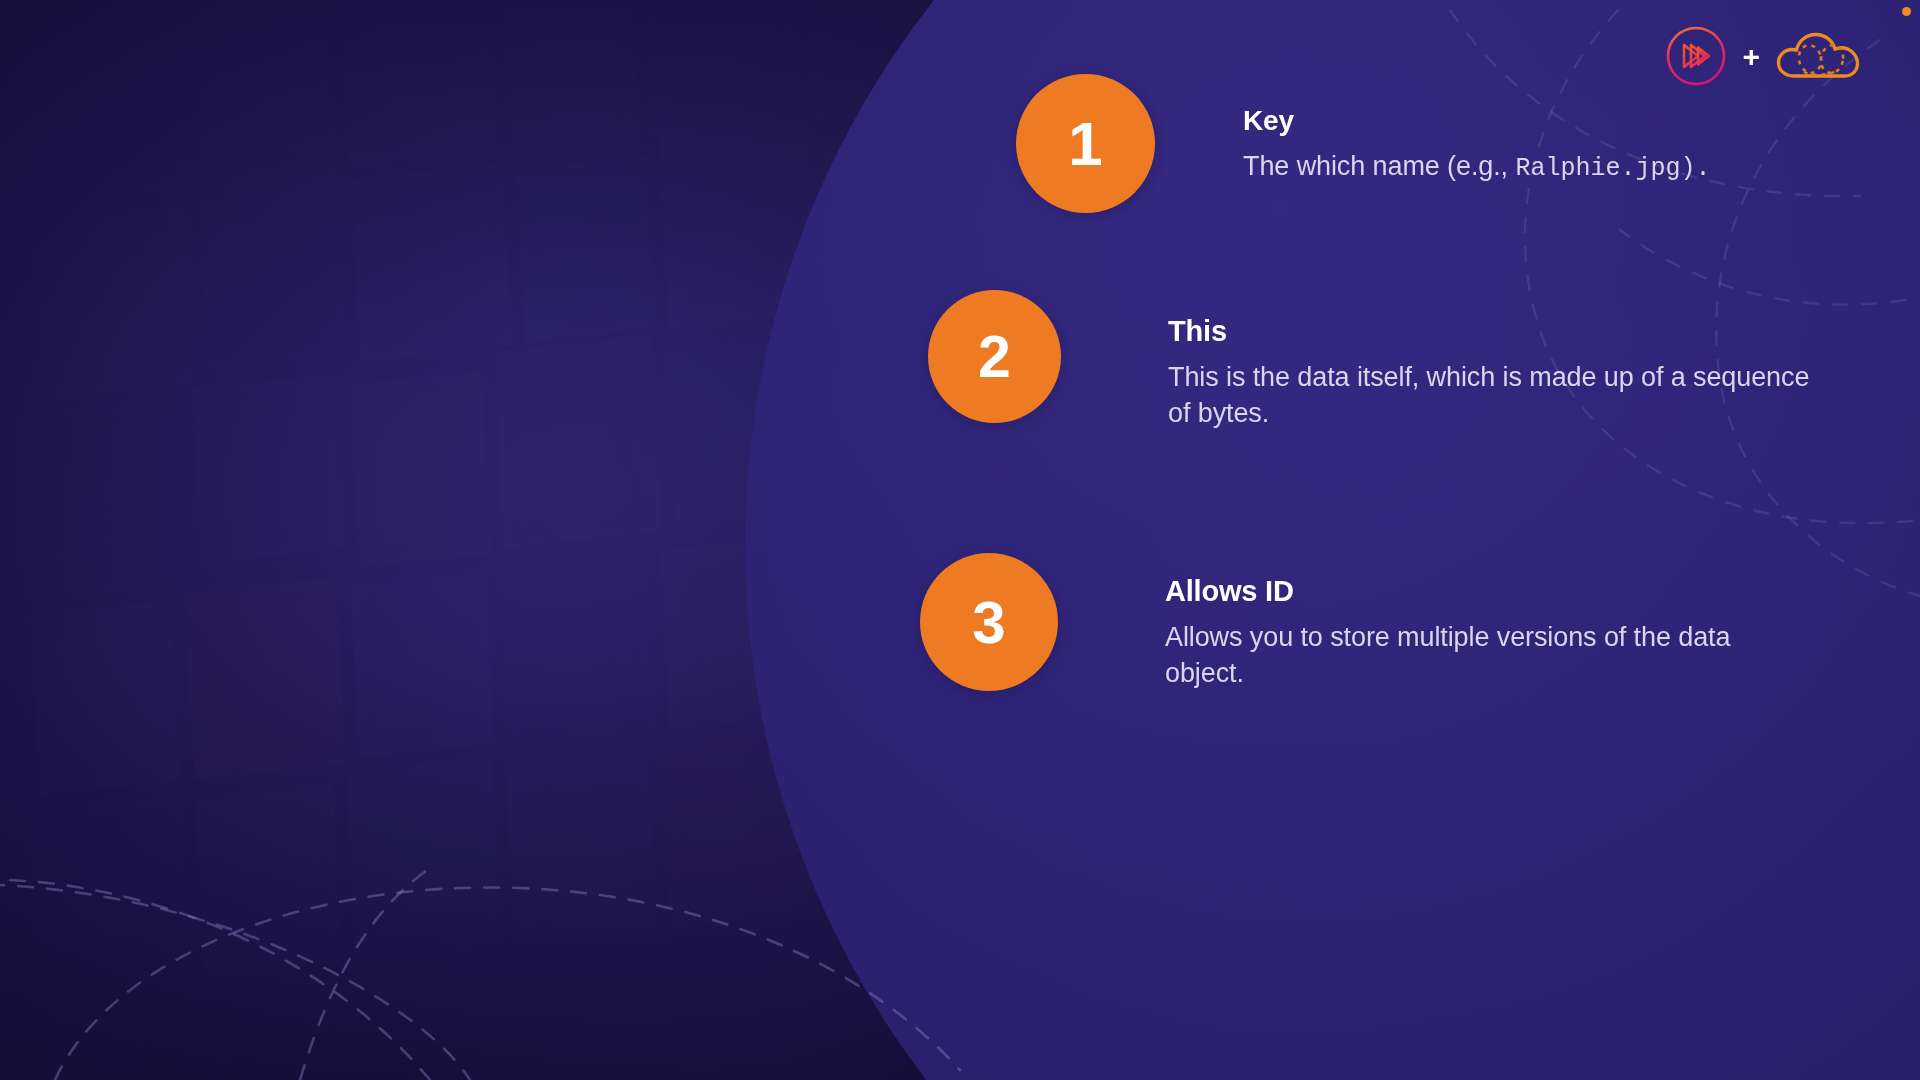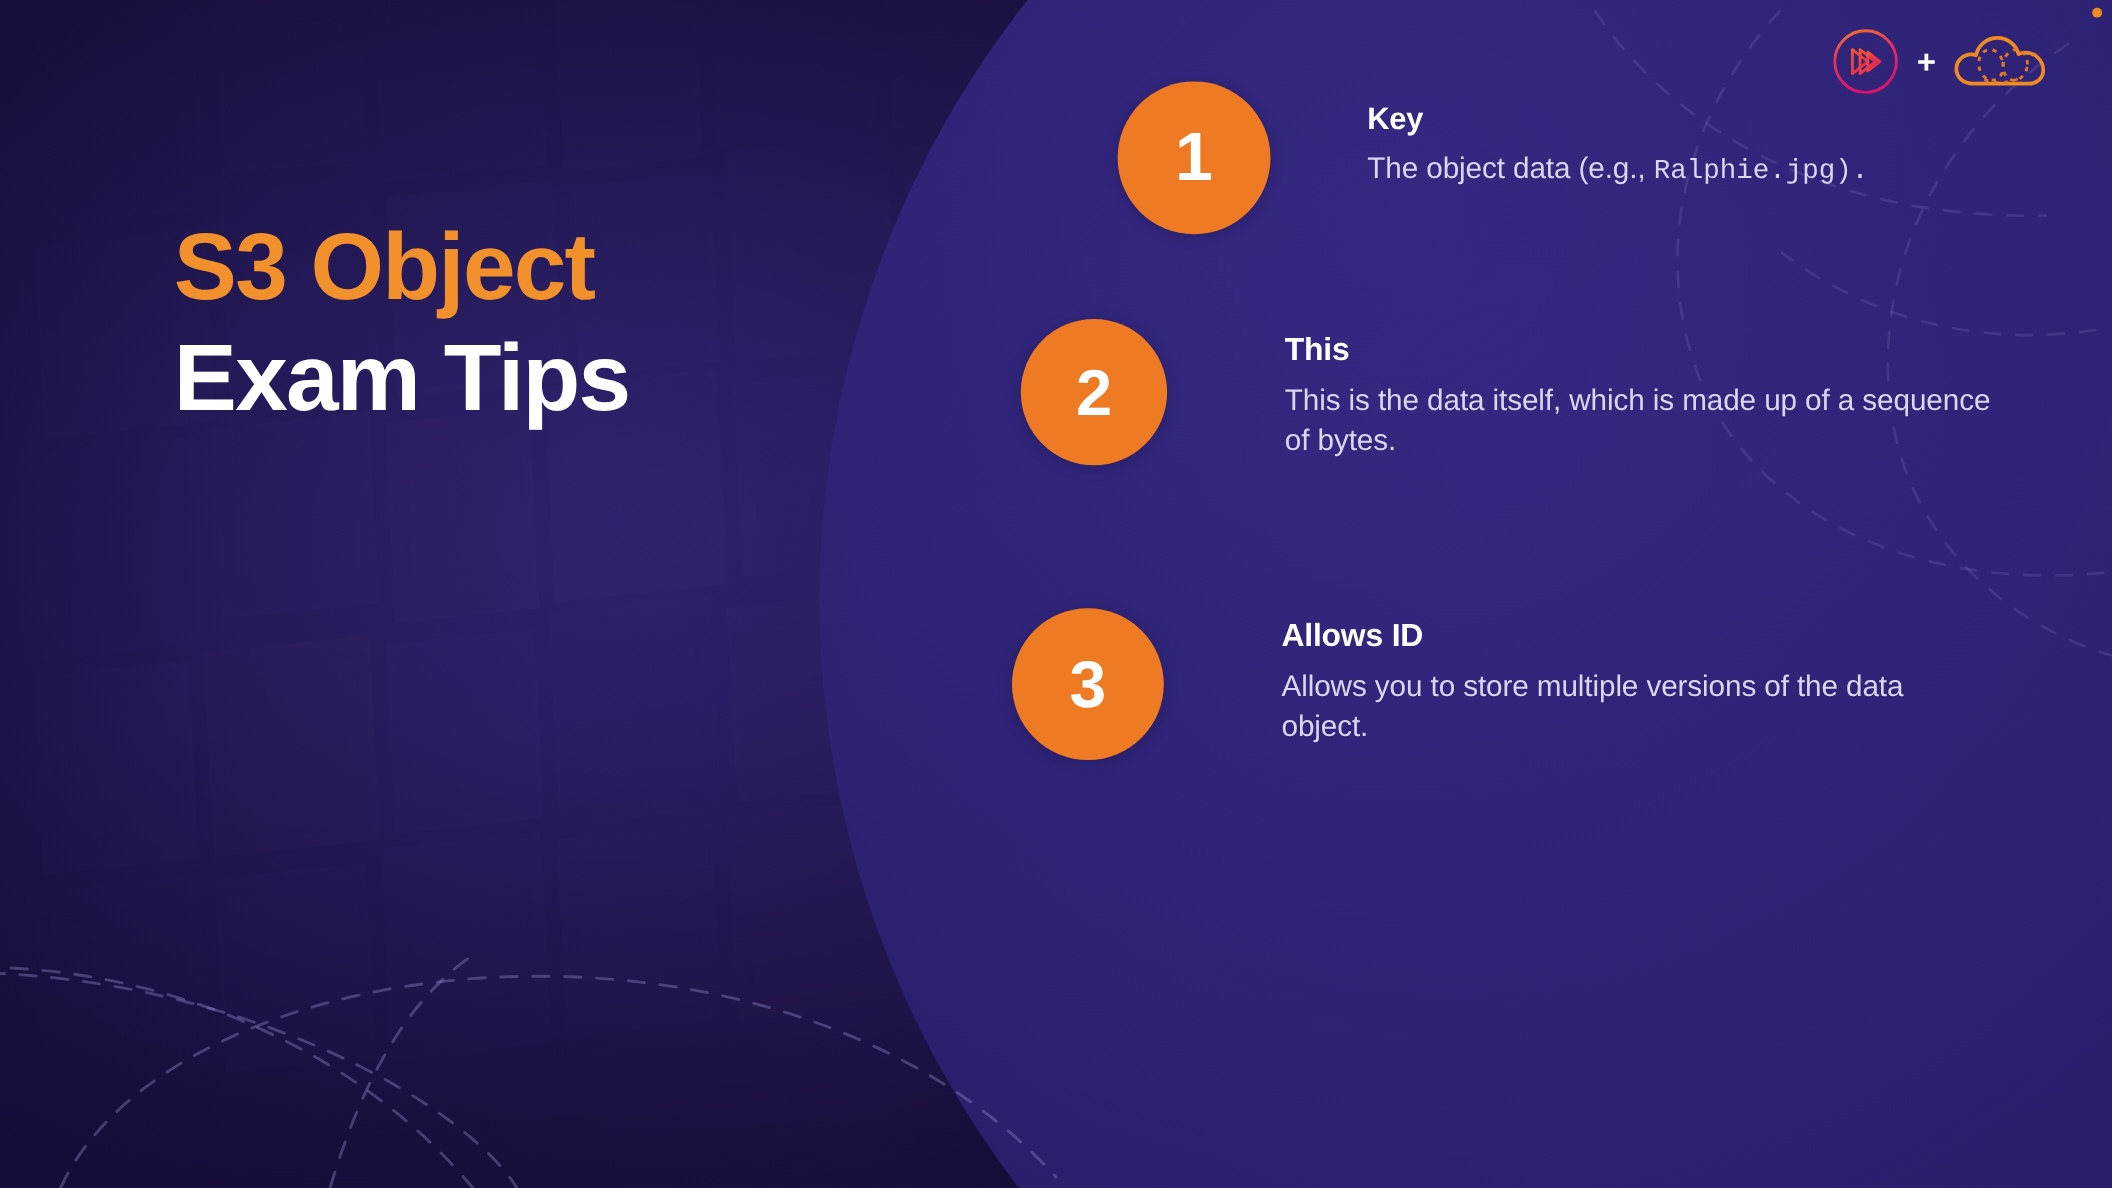--- a/index.html
+++ b/index.html
@@ -123,21 +123,21 @@
     background: #EE7B23;
     display: flex;
     align-items: center;
     justify-content: center;
     color: #FFFFFF;
     font-weight: 700;
     box-shadow: 0 2px 14px rgba(0,0,0,0.18);
   }
   .txt { position: absolute; }
   .txt h3 {
-    margin: 4px 0 12px 0;
+    margin: 17px 0 12px 0;
     color: #FFFFFF;
     font-size: 29px;
     font-weight: 700;
     letter-spacing: -0.2px;
   }
   .txt p {
     margin: 0;
     color: #D9D6EE;
     font-size: 27px;
     font-weight: 400;
@@ -249,32 +249,28 @@
     <g fill="none" stroke="#8f86c8" stroke-opacity="0.20" stroke-width="2.4" stroke-dasharray="14 15" stroke-linecap="round">
       <path d="M 1660 -30 C 1540 70 1500 210 1540 330 C 1585 465 1740 540 1920 520"></path>
       <path d="M 1880 40 C 1760 120 1700 250 1720 380 C 1738 495 1830 570 1920 596"></path>
       <path d="M 1450 10 C 1530 130 1680 200 1860 196"></path>
       <path d="M 1905 300 C 1800 316 1700 290 1620 230"></path>
     </g>
   </svg>
 
   <div class="corner-dot"></div>
 
-  <div class="title-block">
-    <div class="title-line accent">S3 Object</div>
-    <div class="title-line plain">Exam Tips</div>
-  </div>
 
   <div class="items">
 
     <div class="item" id="item1">
       <div class="badge">1</div>
       <div class="txt">
         <h3>Key</h3>
-        <p><span>The object data (e.g., </span><span class="mono">Ralphie.jpg</span><span class="mono">).</span></p>
+        <p><span>The which name (e.g., </span><span class="mono">Ralphie.jpg</span><span class="mono">).</span></p>
       </div>
     </div>
 
     <div class="item" id="item2">
       <div class="badge">2</div>
       <div class="txt">
         <h3>This</h3>
         <p>This is the data itself, which is made up of a sequence of bytes.</p>
       </div>
     </div>

